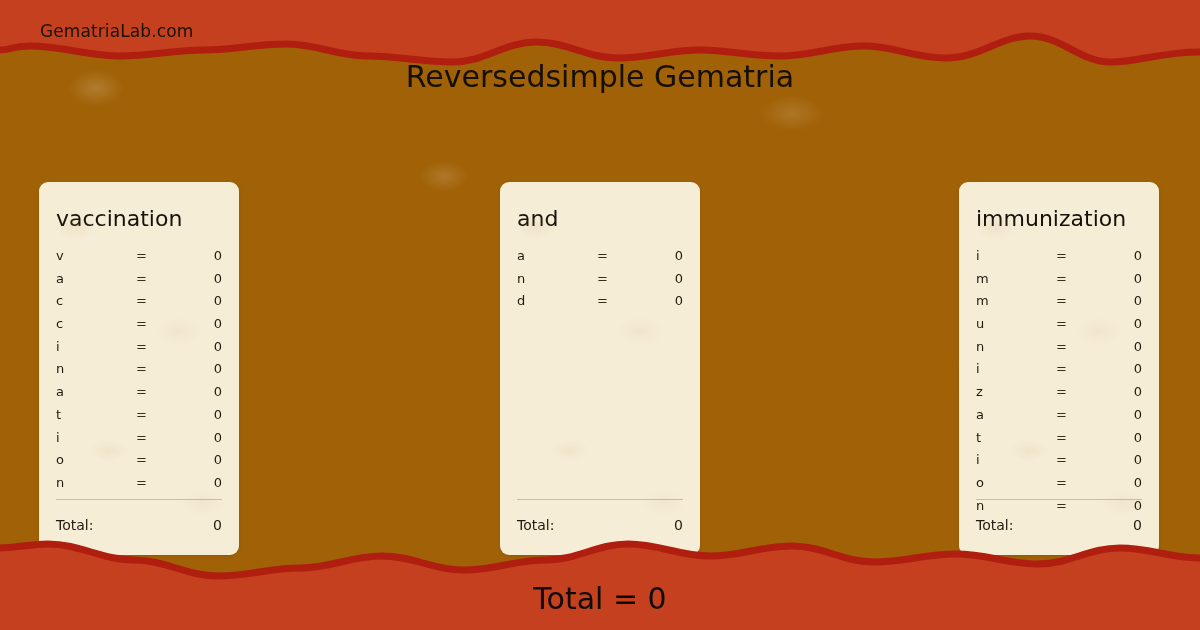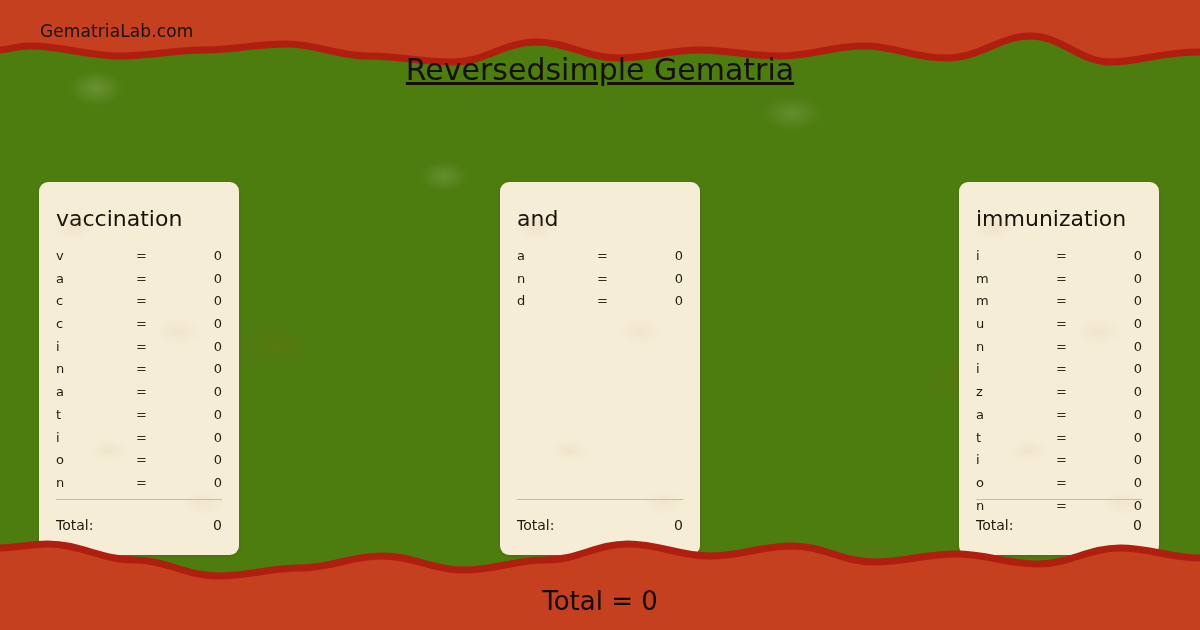--- a/index.html
+++ b/index.html
@@ -10,21 +10,21 @@
     width: 1200px;
     height: 630px;
     overflow: hidden;
     font-family: "DejaVu Sans", sans-serif;
   }
 
   #stage {
     position: relative;
     width: 1200px;
     height: 630px;
-    background-color: #4d7c0f;
+    background-color: #a16207;
     overflow: hidden;
   }
 
   
   .paper-tex {
     position: absolute;
     inset: 0;
     pointer-events: none;
     background-image:
       radial-gradient(ellipse 40px 26px at 8% 14%,  rgba(255,255,255,.16), rgba(255,255,255,0) 70%),
@@ -63,21 +63,21 @@
 
   
   .heading {
     position: absolute;
     left: 0;
     width: 1200px;
     text-align: center;
     color: #160f06;
     white-space: nowrap;
   }
-  #title-main { top: 52px; font-size: 30px; text-decoration: underline; }
+  #title-main { top: 59px; font-size: 30px; }
   #title-sub  { top: 122px; font-size: 27px; }
 
   
   .card {
     position: absolute;
     top: 182px;
     width: 200px;
     height: 373px;
     background-color: #F6EDD7;
     border-radius: 9px;
@@ -144,21 +144,21 @@
   .total-row .total-label { flex: 1; text-align: left; }
   .total-row .total-val { text-align: right; }
 
   
   #footer-total {
     position: absolute;
     left: 0;
     width: 1200px;
     bottom: 14px;
     text-align: center;
-    font-size: 26px;
+    font-size: 30px;
     color: #100a04;
     white-space: nowrap;
     z-index: 5;
   }
 </style>
 </head>
 <body>
 
 <div id="stage">
 

